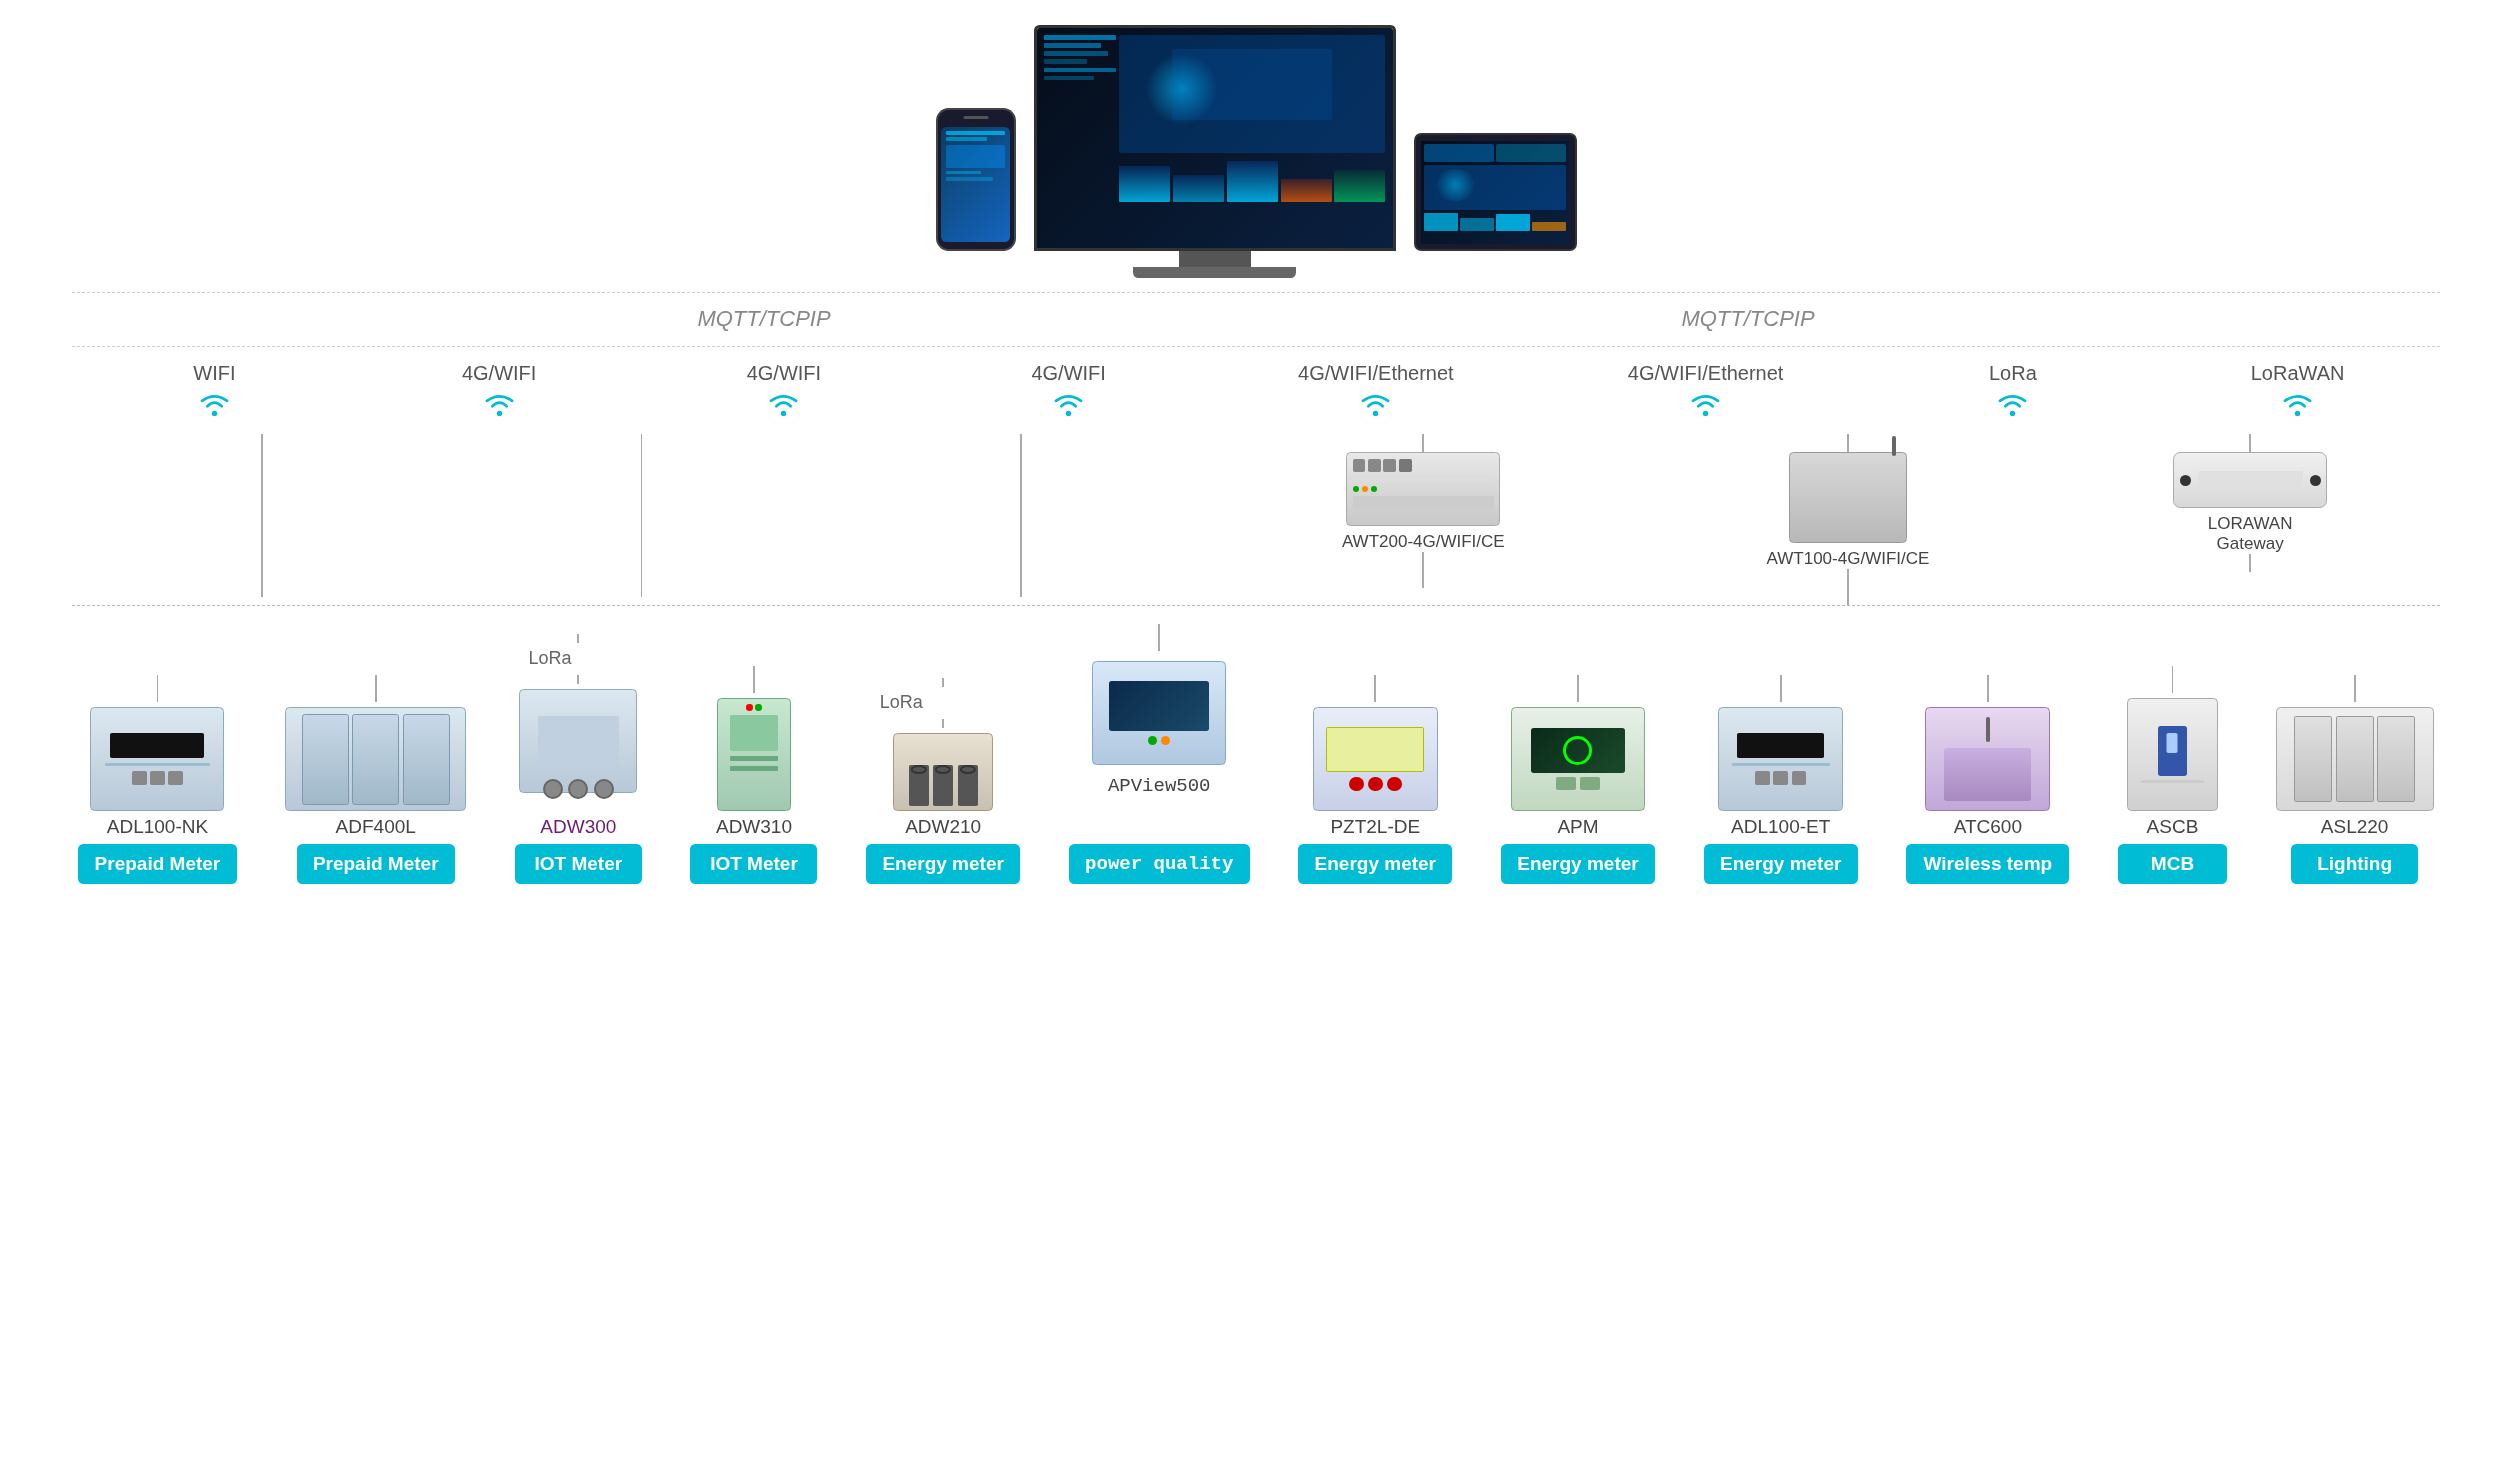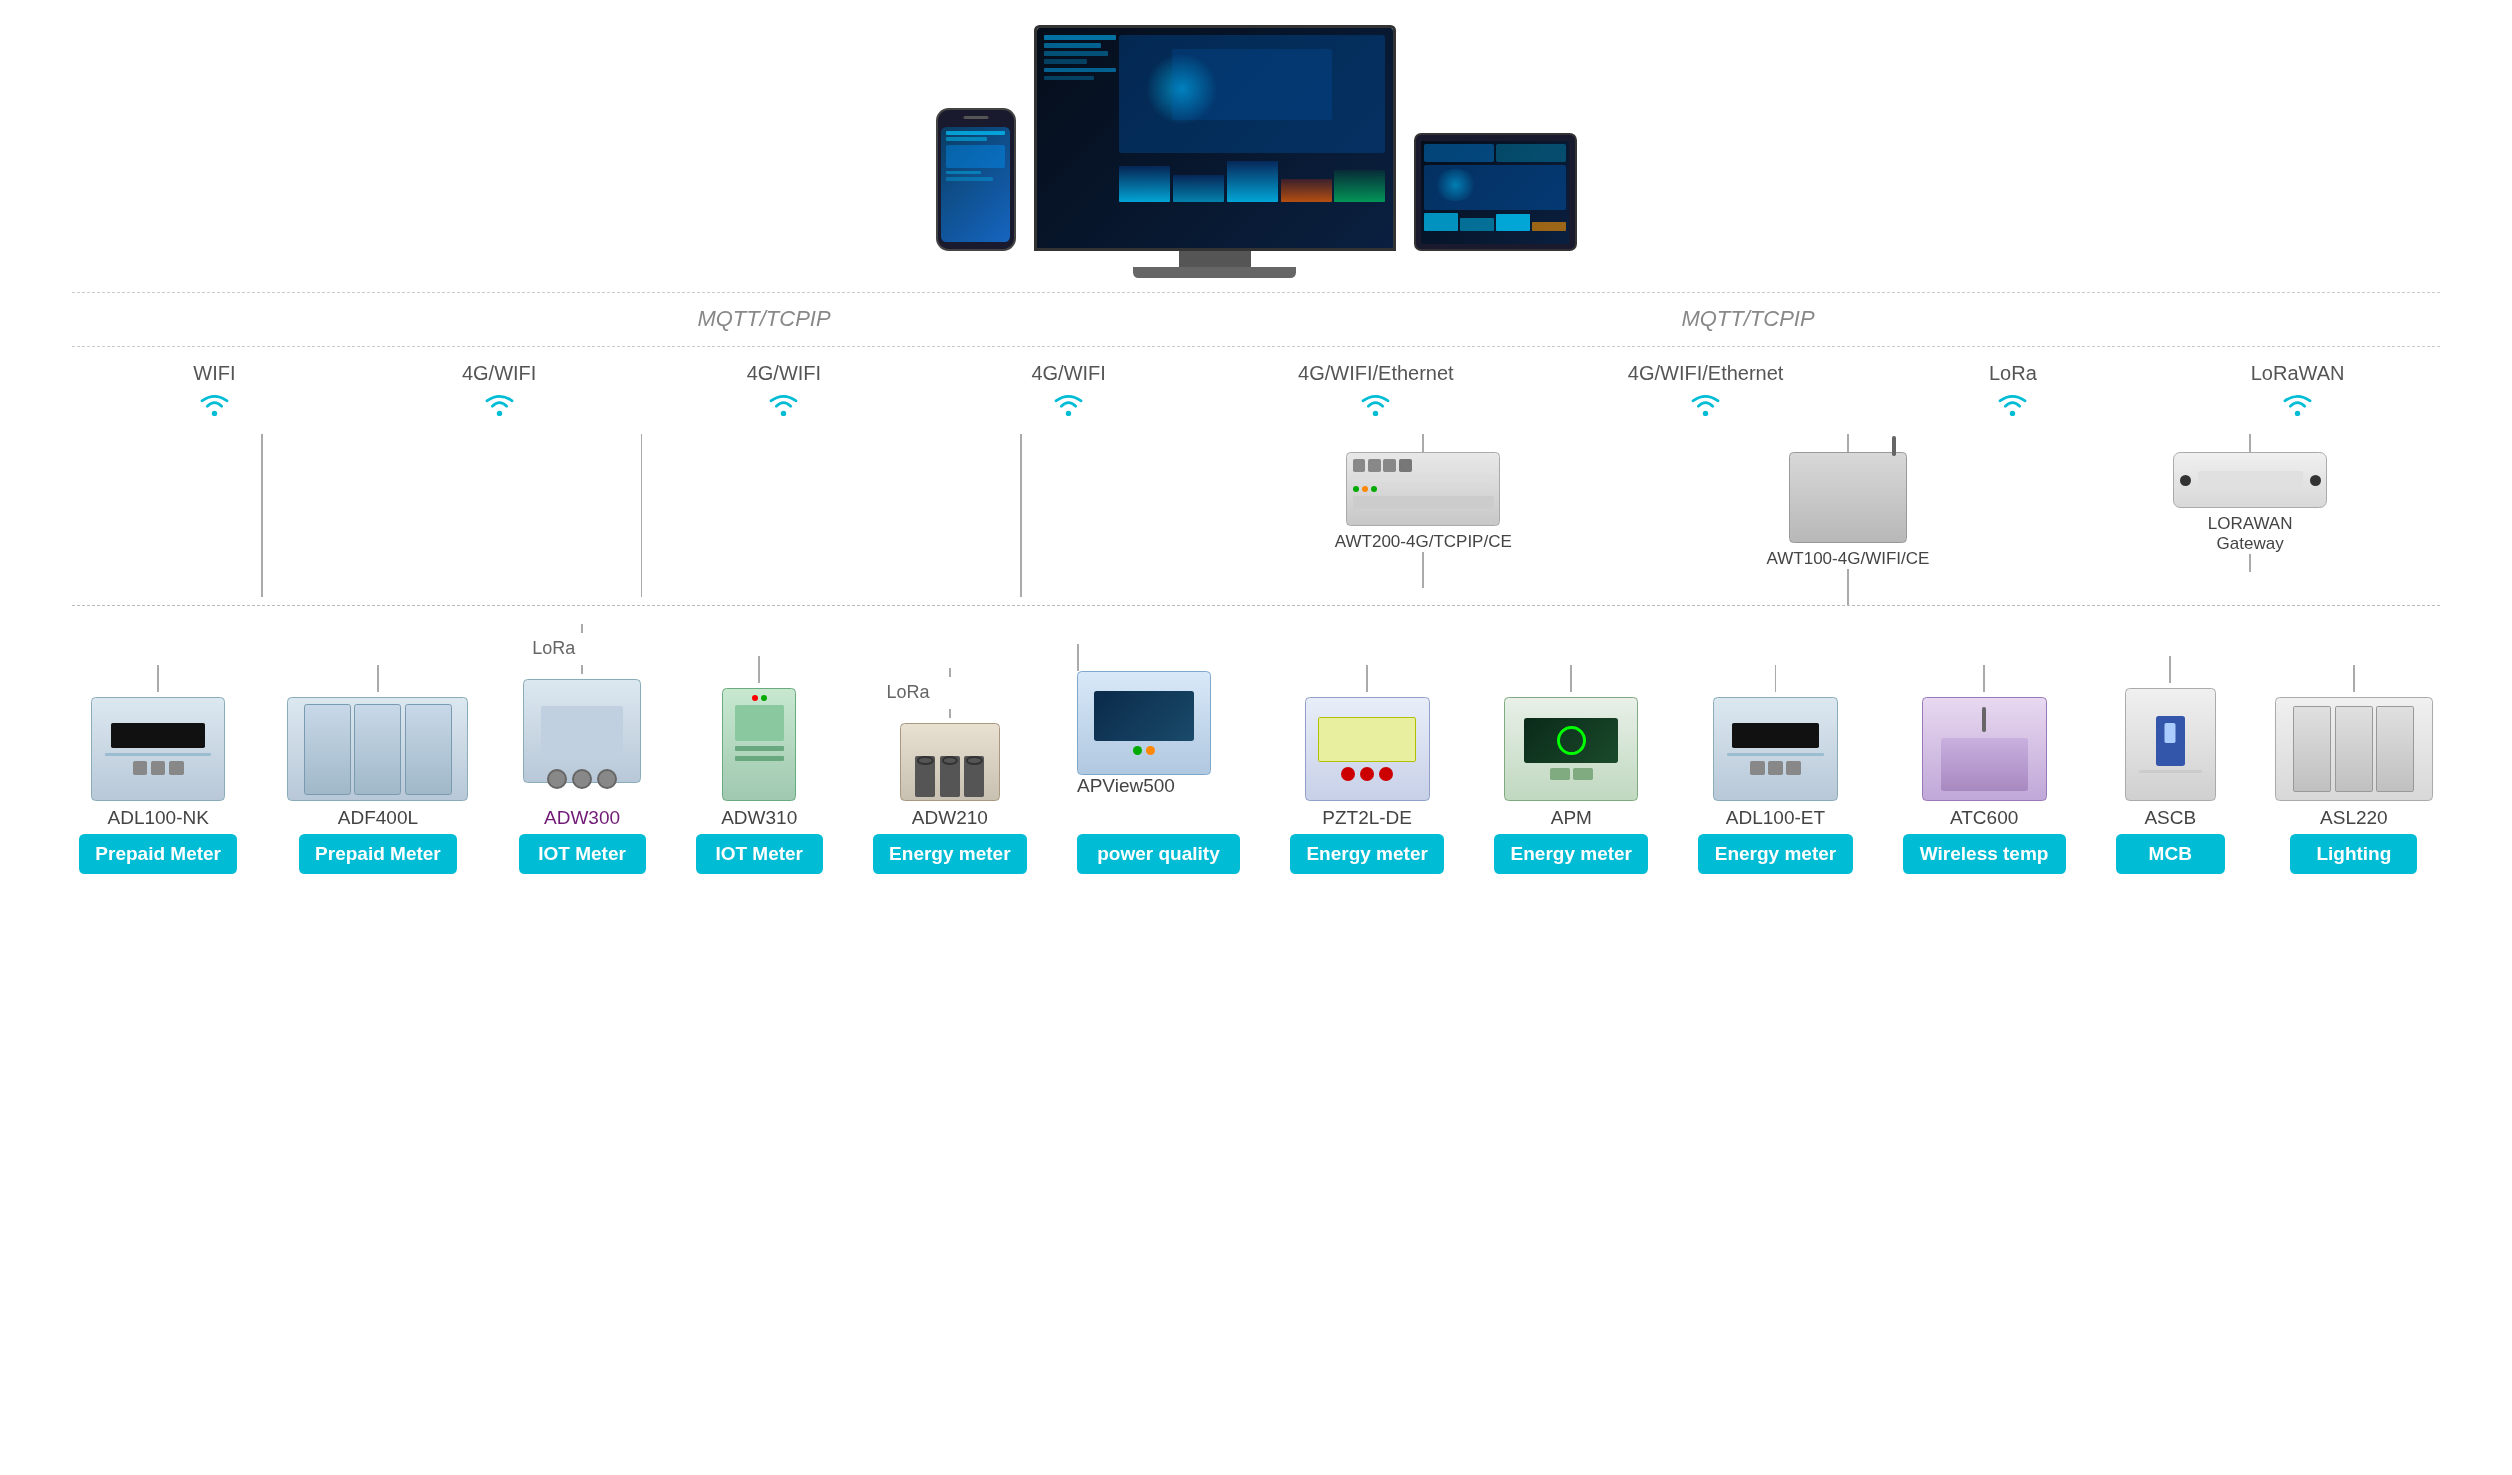--- a/index.html
+++ b/index.html
@@ -210,21 +210,21 @@
           <div style="width:12.7px;height:12.7px;background:#777;border-radius:1.8px;"></div>
         </div>
         <div style="height:7.2px;background:#ddd;border-radius:0.9px;"></div>
         <div style="display:flex;gap:2.7px;">
           <div style="width:6.3px;height:6.3px;background:#0a0;border-radius:50%;"></div>
           <div style="width:6.3px;height:6.3px;background:#f80;border-radius:50%;"></div>
           <div style="width:6.3px;height:6.3px;background:#0a0;border-radius:50%;"></div>
         </div>
         <div style="height:12.7px;background:#ccc;border-radius:0.9px;"></div>
       </div>
-      <span style="font-size:17px;color:#444;text-align:center;margin-top:5.4px;">AWT200-4G/TCPIP/CE</span>
+      <span style="font-size:17px;color:#444;text-align:center;margin-top:5.4px;">AWT200-4G/WIFI/CE</span>
       <div style="width:1.8px;height:36px;background:#aaa;"></div>
     </div>
 
     <div style="display:flex;flex-direction:column;align-items:center;min-width:226px;">
       <div style="width:1.8px;height:18px;background:#aaa;"></div>
       <div style="position:relative;width:118px;height:91px;">
         <div style="position:absolute;top:-16.3px;right:11px;width:3.6px;height:20px;background:#666;border-radius:1.8px;"></div>
         <div style="width:118px;height:91px;background:linear-gradient(180deg,#d8d8d8,#b8b8b8);border-radius:4.5px;border:1.8px solid #999;"></div>
       </div>
       <span style="font-size:17px;color:#444;text-align:center;margin-top:5.4px;">AWT100-4G/WIFI/CE</span>
@@ -323,21 +323,21 @@
             <div style="position:absolute;top:0;left:50%;transform:translateX(-50%);width:16.3px;height:9px;border:2.7px solid #333;border-radius:50%;"></div>
           </div>
         <div style="width:20px;height:41px;background:#555;border-radius:1.8px;position:relative;">
             <div style="position:absolute;top:0;left:50%;transform:translateX(-50%);width:16.3px;height:9px;border:2.7px solid #333;border-radius:50%;"></div>
           </div>
       </div>
       <span style="font-size:19px;color:#444;">ADW210</span>
       <div style="padding:9px 16.3px;background:#00bcd4;border-radius:5.4px;font-size:19px;font-weight:bold;color:#fff;min-width:145px;text-align:center;">Energy meter</div>
     </div>
 
-    <div style="display:flex;flex-direction:column;align-items:flex-start;gap:0;">
+    <div style="display:flex;flex-direction:column;align-items:center;gap:10px;font-family:Liberation Mono, monospace;">
       <div style="width:1.8px;height:27px;background:#aaa;"></div>
       <div style="width:134px;height:104px;background:linear-gradient(180deg,#d8e8f8,#b0c8e0);border-radius:4.5px;border:1.8px solid #80a8cc;display:flex;flex-direction:column;align-items:center;justify-content:center;gap:4.5px;padding:7.2px;">
         <div style="width:85%;height:50px;background:linear-gradient(135deg,#0a2a4a,#1a4a6a);border-radius:2.7px;"></div>
         <div style="display:flex;gap:3.6px;">
             <div style="width:9px;height:9px;background:#0a0;border-radius:50%;"></div>
             <div style="width:9px;height:9px;background:#f80;border-radius:50%;"></div>
           </div>
       </div>
       <span style="font-size:19px;color:#444;">APView500</span>
       <div style="padding:9px 16.3px;background:#00bcd4;border-radius:5.4px;font-size:19px;font-weight:bold;color:#fff;min-width:163px;text-align:center;margin-top:37px;">power quality</div>

